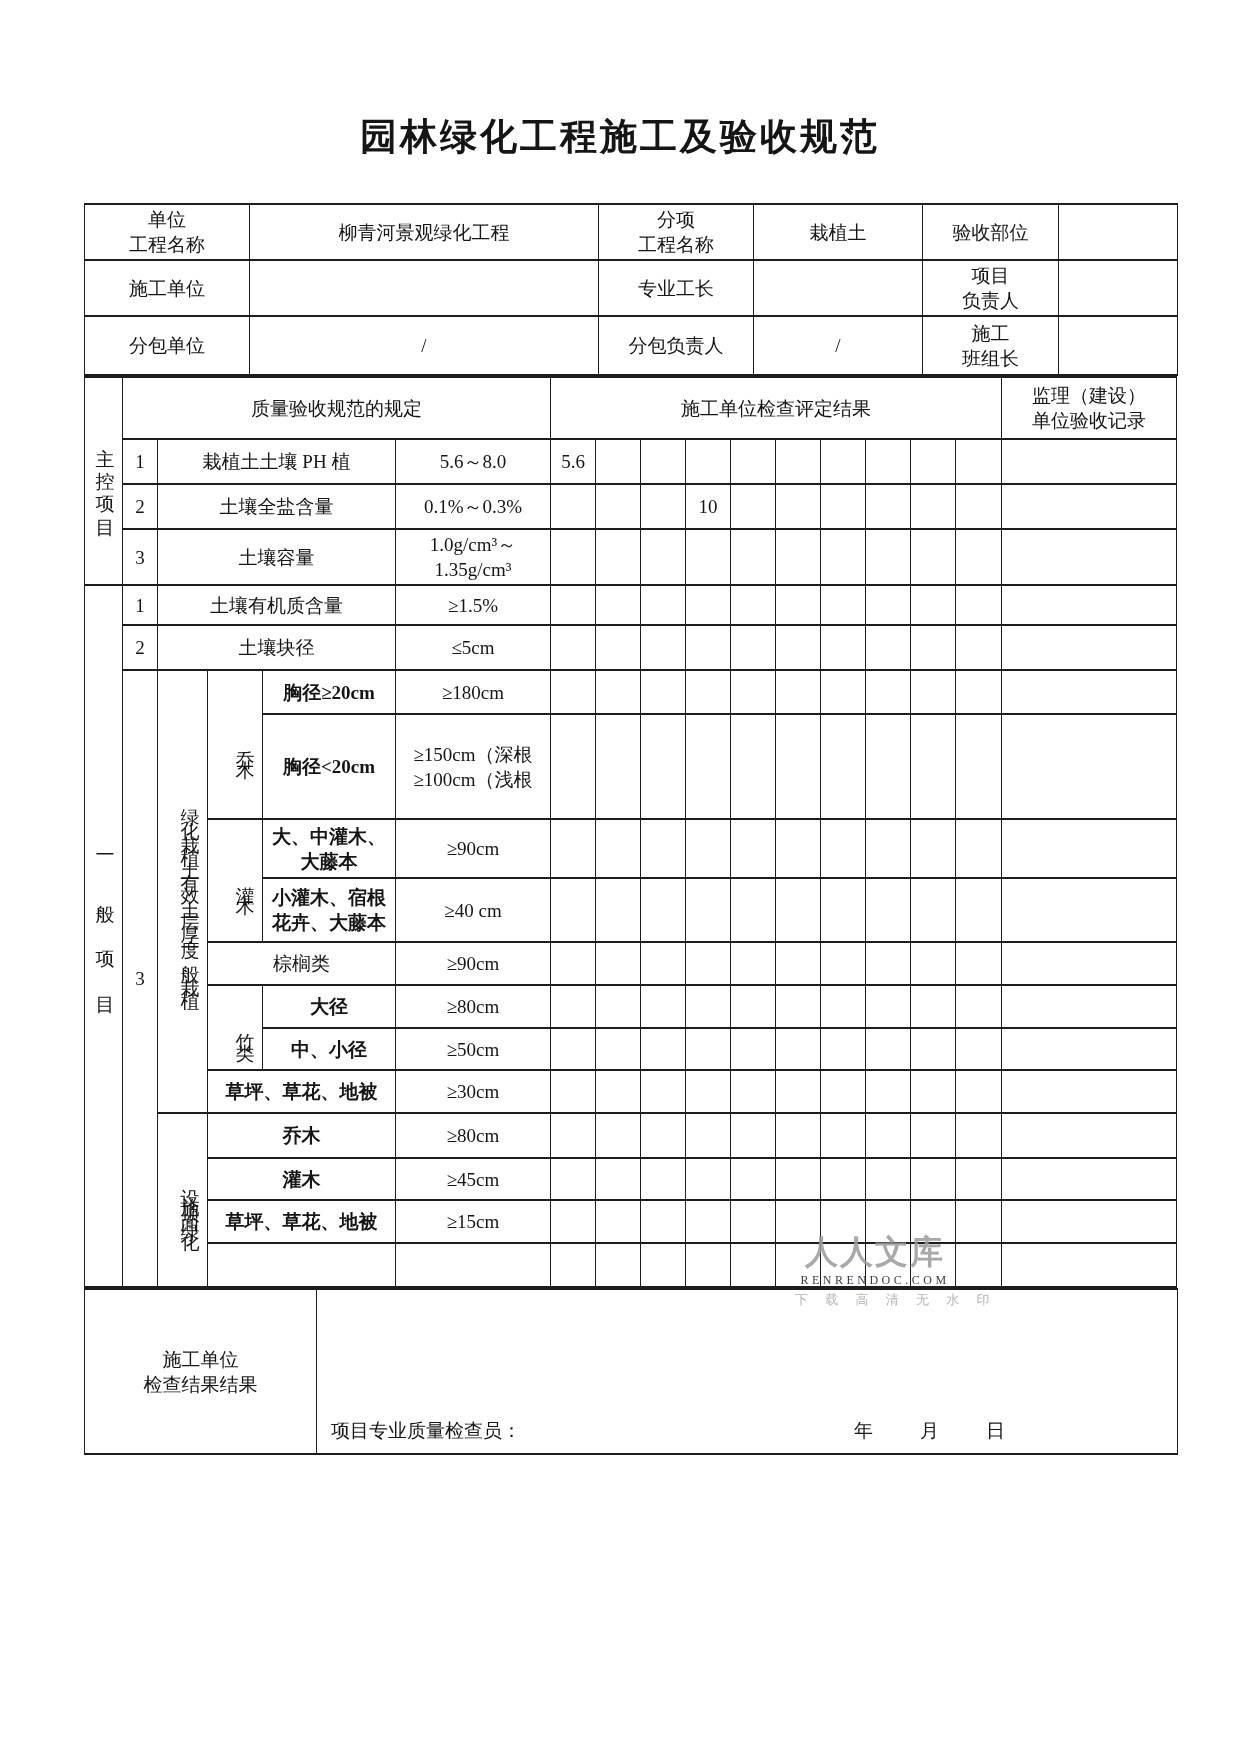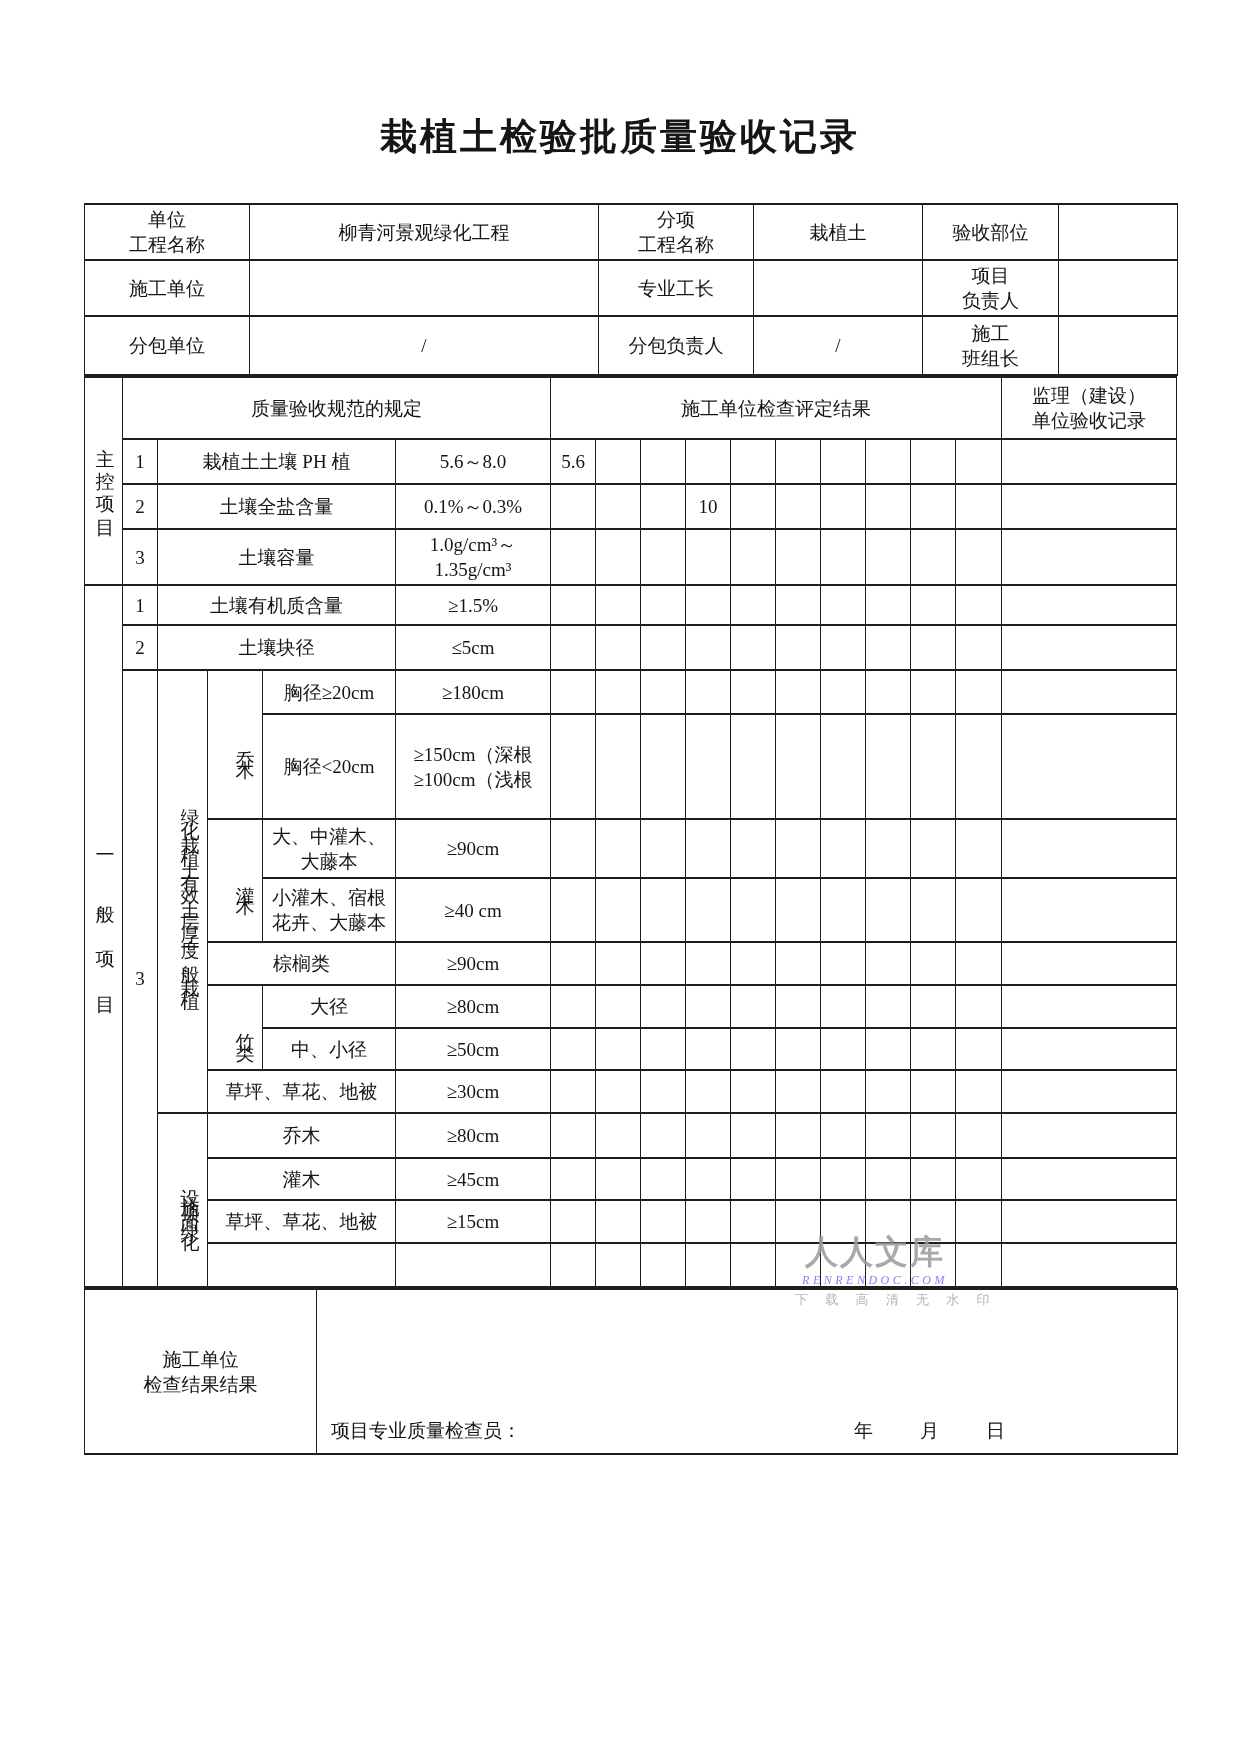--- a/index.html
+++ b/index.html
@@ -7,45 +7,45 @@
         font-family:"Liberation Serif","DejaVu Serif",serif;color:#151515;}
   .title{position:absolute;top:112px;left:0;width:100%;text-align:center;
          font-size:37px;font-weight:700;letter-spacing:3px;}
   .doc{position:absolute;top:203px;left:84px;width:1093px;}
   table.t{border-collapse:collapse;table-layout:fixed;width:1093px;}
   table.t td{border-left:1px solid #1d1d1d;border-right:1px solid #1d1d1d;
              border-top:2px solid #1d1d1d;border-bottom:2px solid #1d1d1d;
              font-size:19px;line-height:1.32;text-align:center;vertical-align:middle;
              white-space:pre-line;padding:2px 4px;overflow:hidden;}
   td.l{text-align:left;padding-left:12px;}
-  td.sub{text-align:left;padding-left:10px;}
+  td.sub{text-align:left;padding-left:10px;font-weight:bold;}
   td.vert{padding:0;}
   .v{writing-mode:vertical-rl;text-orientation:upright;margin:0 auto;display:block;width:100%;text-align:center;}
   .ls24{letter-spacing:24px;}
   .ls46{letter-spacing:46px;}
   .ls13{letter-spacing:13px;}
   .ls9{letter-spacing:9px;}
   .ls10{letter-spacing:10px;}
   td.rc{font-size:15px;padding:0;}
   td.footcell{position:relative;padding:0;}
   .footline{position:absolute;left:0;right:0;bottom:10px;display:flex;align-items:flex-start;
             padding-left:14px;font-size:19px;}
   .ymd{margin-left:auto;margin-right:172px;display:flex;gap:47px;}
   .watermark{position:absolute;left:795px;top:1236px;width:160px;text-align:center;
              pointer-events:none;opacity:.85;}
   .wm1{font-size:33px;font-weight:700;color:#9b9b9b;letter-spacing:2px;line-height:1;}
-  .wm2{font-size:12px;color:#8b5cf6;letter-spacing:3.5px;margin-top:4px;white-space:nowrap;font-style:italic;}
+  .wm2{font-size:12px;color:#0f172a;letter-spacing:3.5px;margin-top:4px;white-space:nowrap;}
   .wm3{font-size:13px;color:#a6a6a6;letter-spacing:7px;margin-top:3px;white-space:nowrap;}
 </style>
 </head>
 <body>
 
 <div class="page">
 
-  <div class="title">栽植土检验批质量验收记录</div>
+  <div class="title">园林绿化工程施工及验收规范</div>
 
   <div class="doc">
 
     <table class="t">
       <colgroup>
           <col style="width:165px">
           <col style="width:349px">
           <col style="width:155px">
           <col style="width:169px">
           <col style="width:136px">

